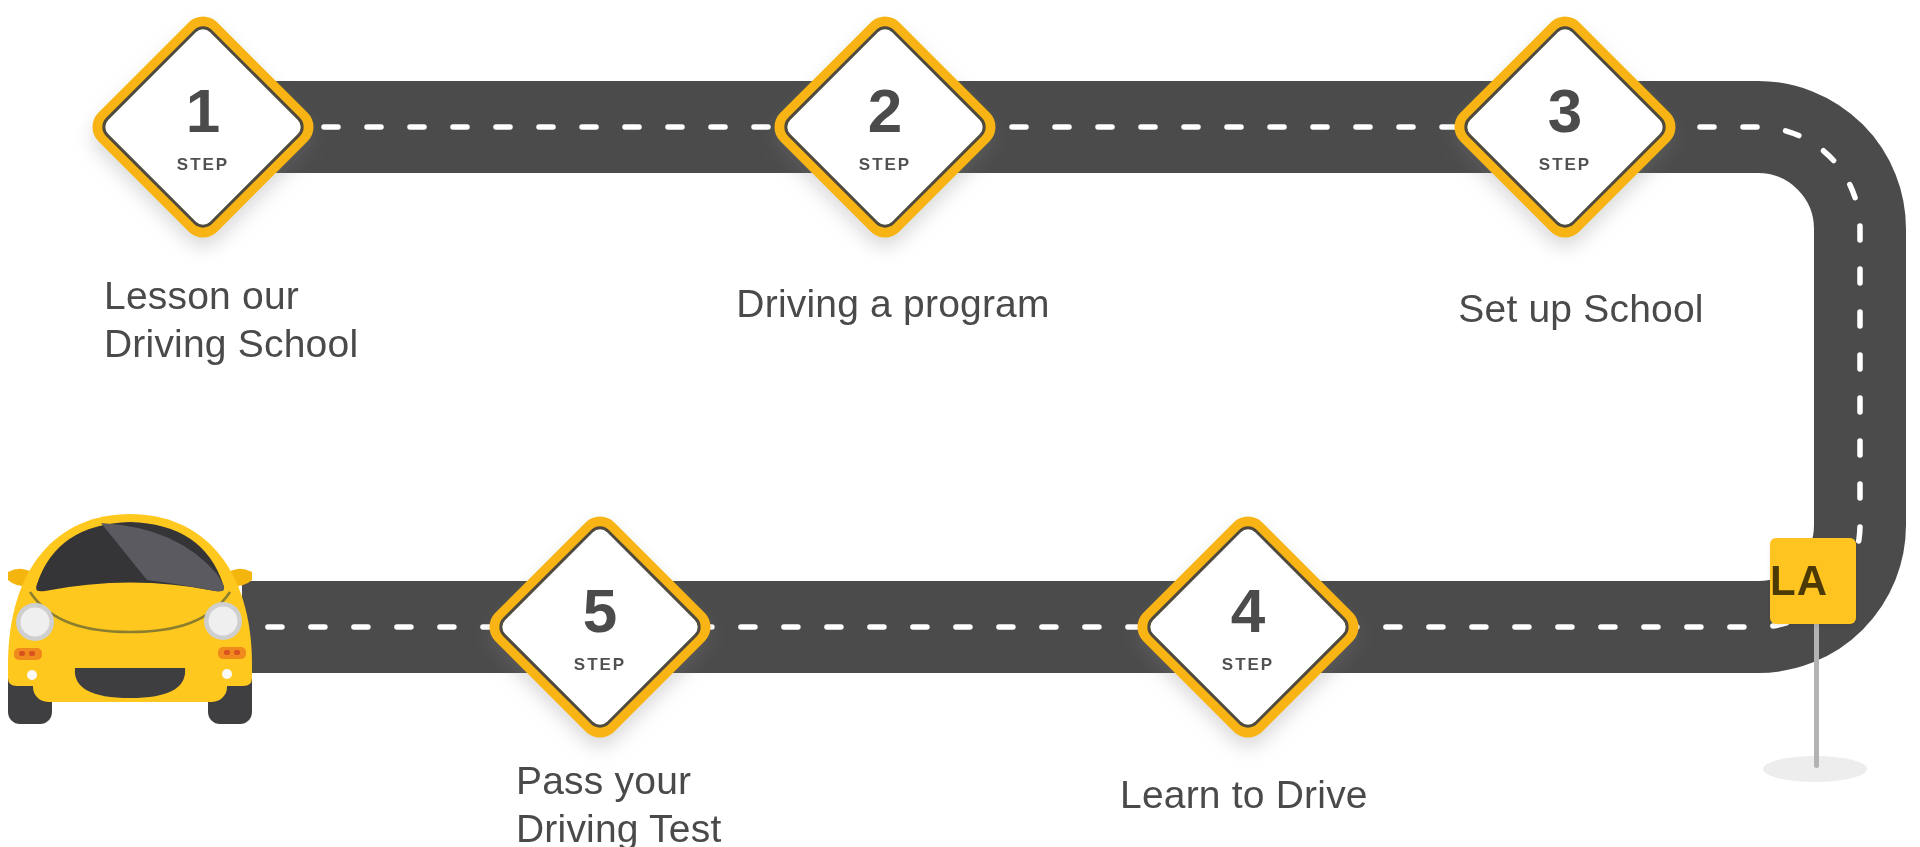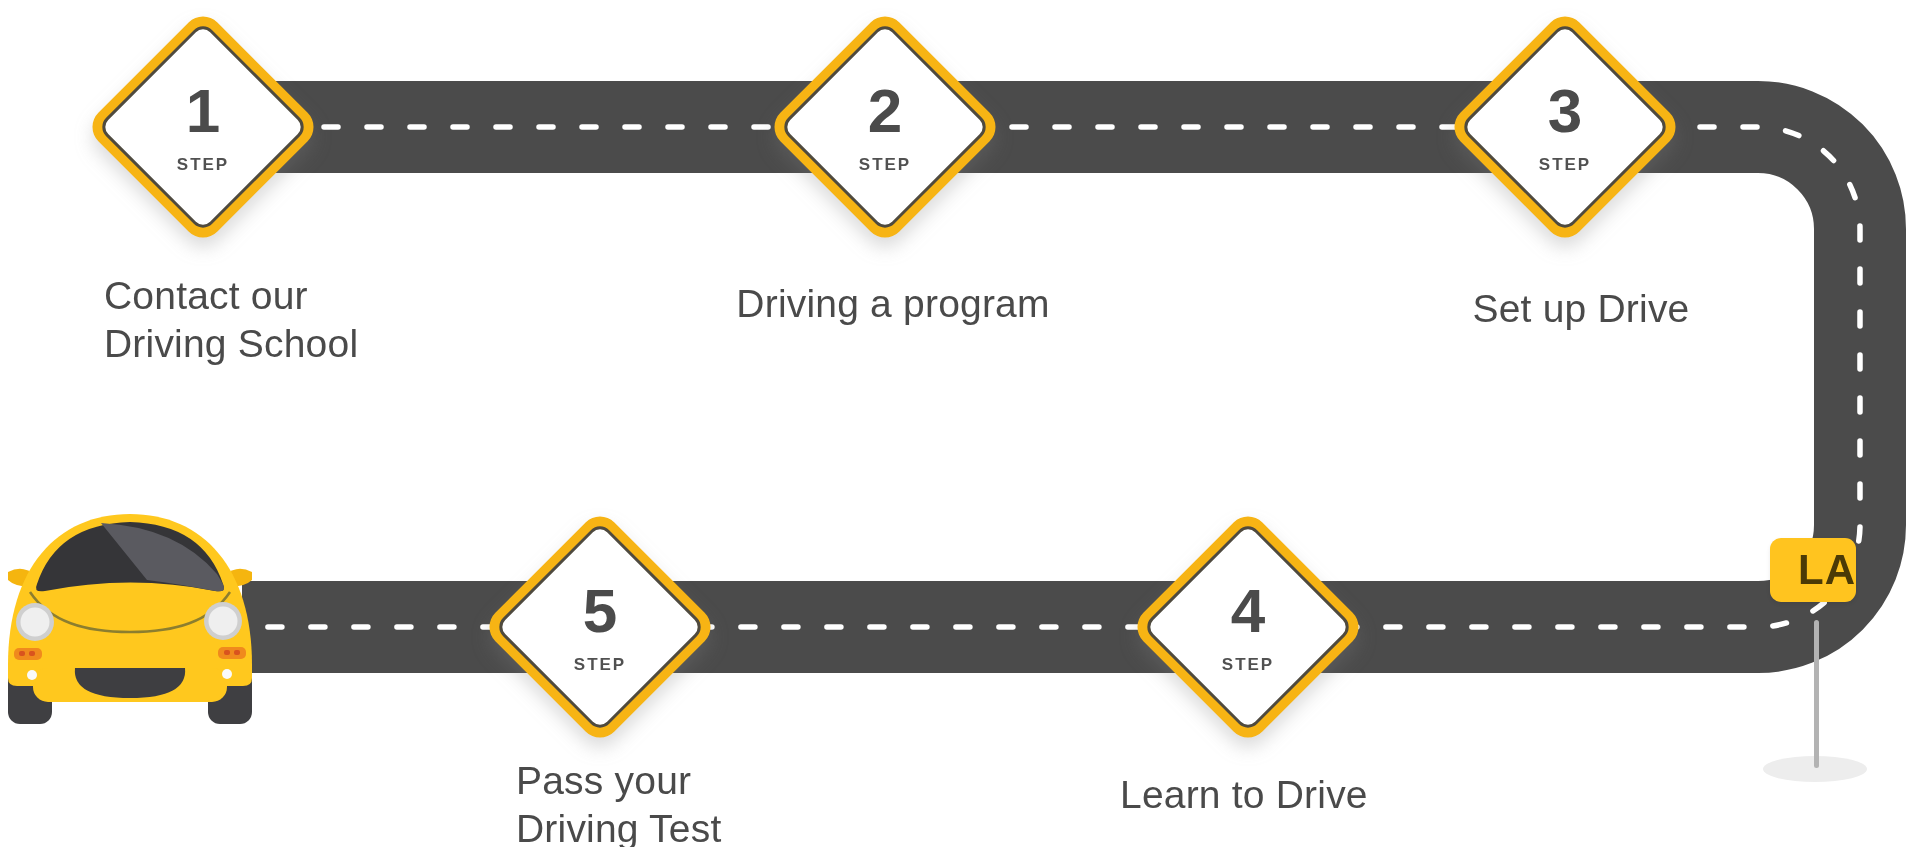--- a/index.html
+++ b/index.html
@@ -7,23 +7,23 @@
   .canvas {
     position:relative; width:1920px; height:847px; background:#ffffff; overflow:hidden;
   }
   svg.road-svg { position:absolute; left:0; top:0; z-index:1; }
 
   
   .pole-shadow { position:absolute; left:1763px; top:756px; width:104px; height:26px;
     background:#ededed; border-radius:50%; z-index:2; }
   .pole { position:absolute; left:1814px; top:620px; width:5px; height:148px;
     background:#b3b3b3; border-radius:3px; z-index:2; }
-  .la-sign { position:absolute; left:1770px; top:538px; width:86px; height:64px;
-    background:#FFC41F; border-radius:11px; z-index:3;
-    display:flex; align-items:center; justify-content:flex-end;
+  .la-sign { position:absolute; left:1770px; top:538px; width:86px; height:86px;
+    background:#FFC41F; border-radius:6px; z-index:3;
+    display:flex; align-items:center; justify-content:flex-start;
     font-size:42px; font-weight:bold; color:#4B3A06; letter-spacing:1px;
     box-shadow:0 2px 4px rgba(0,0,0,0.08); }
 
   
   .diamond-wrap { position:absolute; width:168px; height:168px; z-index:4;
     filter:drop-shadow(0 10px 9px rgba(125,125,125,0.28)); }
   .diamond { position:absolute; inset:0; background:#F7B414; border-radius:20px;
     transform:rotate(45deg); }
   .diamond-inner { position:absolute; inset:9px; background:#ffffff;
     border:3.5px solid #4F4A3E; border-radius:13px; }
@@ -112,29 +112,29 @@
     <div class="diamond">
       <div class="diamond-inner"></div>
     </div>
     <div class="diamond-label">
       <div class="step-number">5</div>
       <div class="step-badge">STEP</div>
     </div>
   </div>
 
   <div class="caption cap-1">
-    <span>Contact our</span>
+    <span>Lesson our</span>
     <span>Driving School</span>
   </div>
   <div class="caption cap-2">
     <span>Driving a program</span>
     <span></span>
   </div>
   <div class="caption cap-3">
-    <span>Set up Drive</span>
+    <span>Set up School</span>
     <span></span>
   </div>
   <div class="caption cap-4">
     <span>Learn to Drive</span>
     <span></span>
   </div>
   <div class="caption cap-5">
     <span>Pass your</span>
     <span>Driving Test</span>
   </div>

